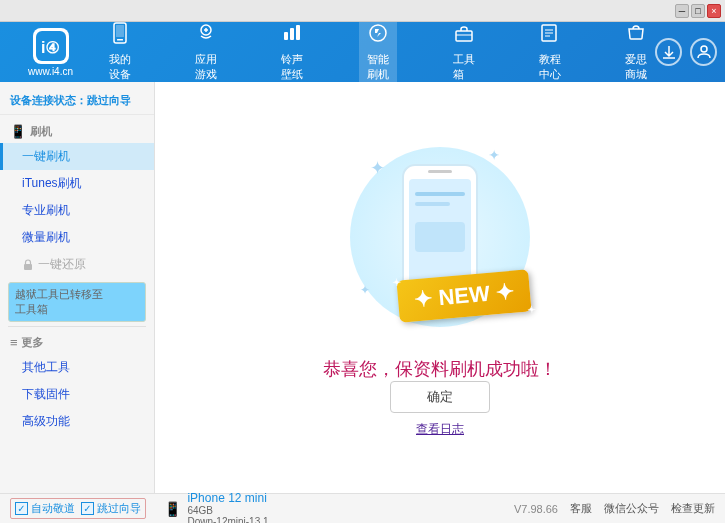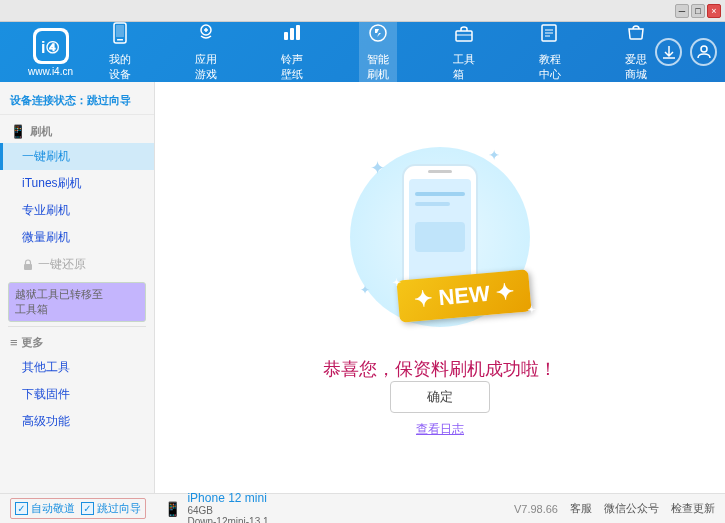--- a/index.html
+++ b/index.html
@@ -119,21 +119,21 @@
     }
     .sidebar-item.active {
       background: #d0eaf9;
       color: #1a8fe0;
       border-left: 3px solid #1a8fe0;
       padding-left: 19px;
     }
     .sidebar-grayed { color: #aaa; cursor: default; }
     .sidebar-note {
       margin: 4px 8px;
-      background: #c4b5fd;
+      background: #7dd3fc;
       border: 1px solid #c8d8c8;
       border-radius: 3px;
       padding: 4px 6px;
       font-size: 11px; color: #666;
     }
     .sidebar-divider {
       height: 1px; background: #e0e0e0; margin: 4px 8px;
     }
 
     
@@ -206,21 +206,21 @@
       width: 100px; height: 32px;
       background: #fff;
       border: 1px solid #ccc;
       border-radius: 4px;
       font-size: 13px; color: #444;
       cursor: pointer;
       display: flex; align-items: center; justify-content: center;
       margin-bottom: 8px;
     }
     .link-text {
-      font-size: 12px; color: #8b5cf6;
+      font-size: 12px; color: #4c1d95;
       cursor: pointer;
       text-decoration: underline;
     }
 
     
     .bottom-bar {
       height: 30px;
       background: #f5f5f5;
       border-top: 1px solid #e0e0e0;
       display: flex;

